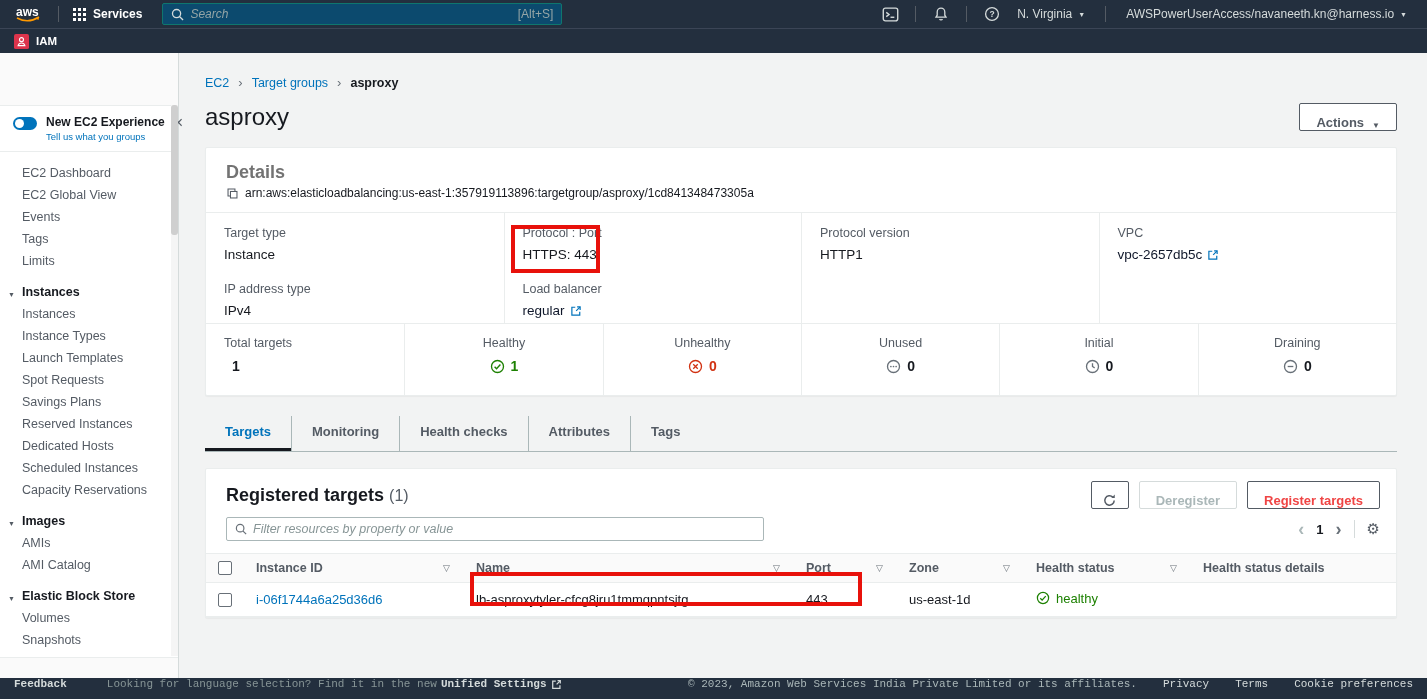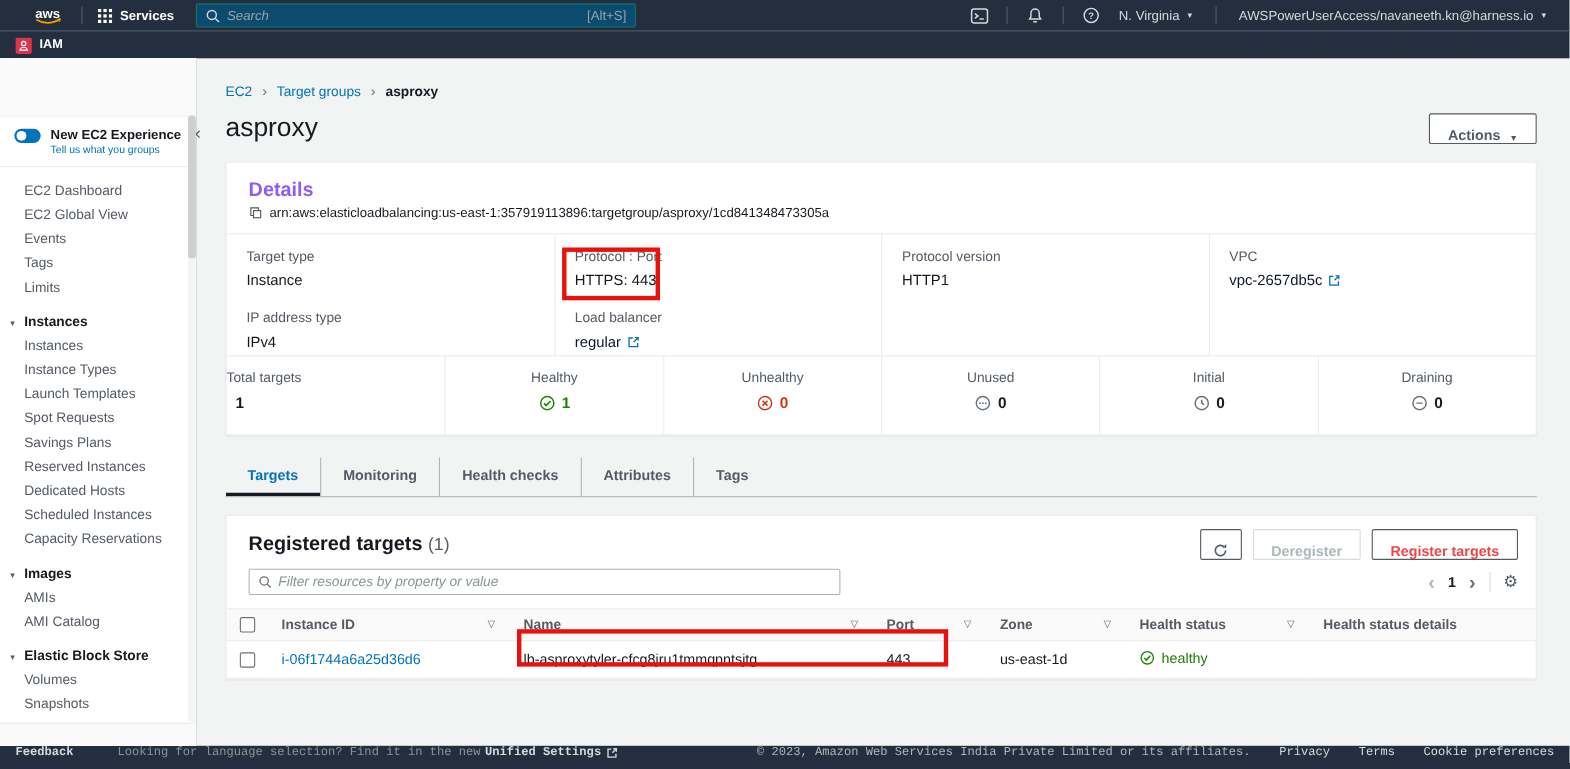--- a/index.html
+++ b/index.html
@@ -1,21 +1,21 @@
 <!DOCTYPE html>
 <html><head>
 <meta charset="utf-8">
 <style>
   * { margin:0; padding:0; box-sizing:border-box; }
   html,body { width:1427px; height:699px; overflow:hidden; }
   body { font-family:"Liberation Sans","DejaVu Sans",sans-serif; background:#f2f3f3; position:relative; color:#16191f; }
 
   
   .topbar { height:28px; background:#232f3e; display:flex; align-items:center; padding:0 10px; }
-  .aws-logo { margin-left:20px; display:flex; align-items:center; cursor:pointer; }
+  .aws-logo { margin-left:4px; display:flex; align-items:center; cursor:pointer; }
   .tb-div { width:1px; height:16px; background:#545b64; margin:0 10px; }
   .services { display:flex; align-items:center; gap:7px; color:#fff; font-size:12px; font-weight:700; cursor:pointer; padding:0 4px; }
   .searchbox { margin-left:16px; width:400px; height:22px; border:1px solid #0f766e; border-radius:2px; background:#0c4a6e; display:flex; align-items:center; padding:0 8px; gap:6px; }
   .searchbox input { flex:1; background:transparent; border:none; outline:none; color:#d5dbdb; font-size:12px; font-style:italic; font-family:inherit; }
   .searchbox input::placeholder { color:#95a5a6; font-style:italic; }
   .sb-shortcut { color:#95a5a6; font-size:12px; }
   .tb-spacer { flex:1; }
   .tb-right { display:flex; align-items:center; gap:0; }
   .tb-icon { width:30px; height:22px; display:flex; align-items:center; justify-content:center; cursor:pointer; }
   .tb-text { color:#d5dbdb; font-size:12px; display:flex; align-items:center; gap:6px; cursor:pointer; padding:0 10px; white-space:nowrap; }
@@ -56,35 +56,35 @@
   .btn { height:28px; background:#fff; border:1px solid #545b64; border-radius:2px; font-family:inherit; font-size:13px; font-weight:700; color:#545b64; padding:0 16px; display:inline-flex; align-items:flex-end; gap:8px; cursor:pointer; }
   .btn .b-caret { font-size:8px; color:#545b64; }
   .btn.dark { color:#ef4444; }
   .btn.disabled { border-color:#d5dbdb; color:#aab7b8; cursor:default; }
   .btn.icon-only { width:38px; padding:0; justify-content:center; }
 
   
   .card { background:#fff; border:1px solid #eaeded; border-radius:2px; box-shadow:0 1px 1px rgba(0,0,0,0.04); }
   .details-card { margin-top:16px; }
   .d-head { padding:14px 20px 12px; border-bottom:1px solid #eaeded; }
-  .d-title { font-size:18px; font-weight:700; line-height:20px; color:#8b5cf6; }
+  .d-title { font-size:18px; font-weight:700; line-height:20px; color:#737373; }
   .arn-row { margin-top:4px; display:flex; align-items:center; gap:6px; font-size:12px; color:#16191f; }
   .d-grid { display:flex; }
   .dcol { width:25%; }
   .dcol + .dcol { border-left:1px solid #eaeded; }
   .field { padding:13px 18px 0; }
   .field.r1 { height:56px; }
   .field.r2 { height:54px; }
   .f-label { font-size:12.5px; color:#545b64; line-height:14px; }
   .f-value { margin-top:7px; font-size:13.5px; color:#16191f; line-height:16px; }
   .f-link { color:#0f172a; cursor:pointer; display:inline-flex; align-items:center; gap:5px; }
   .d-stats { border-top:1px solid #eaeded; display:flex; height:72px; }
   .scell { width:16.6667%; padding-top:12px; text-align:center; }
   .scell + .scell { border-left:1px solid #eaeded; }
-  .scell.first { text-align:left; }
+  .scell.first { text-align:left; padding-left:18px; }
   .s-label { font-size:12.5px; color:#545b64; line-height:14px; }
   .s-value { margin-top:8px; font-size:14px; font-weight:700; display:flex; align-items:center; justify-content:center; gap:6px; }
   .scell.first .s-value { justify-content:flex-start; padding-left:8px; }
   .s-green { color:#1d8102; }
   .s-red { color:#d13212; }
   .s-dark { color:#16191f; }
 
   
   .tabs { margin-top:20px; display:flex; border-bottom:1px solid #aab7b8; }
   .tab { padding:8px 20px 12px; font-size:13px; font-weight:700; color:#545b64; cursor:pointer; }

